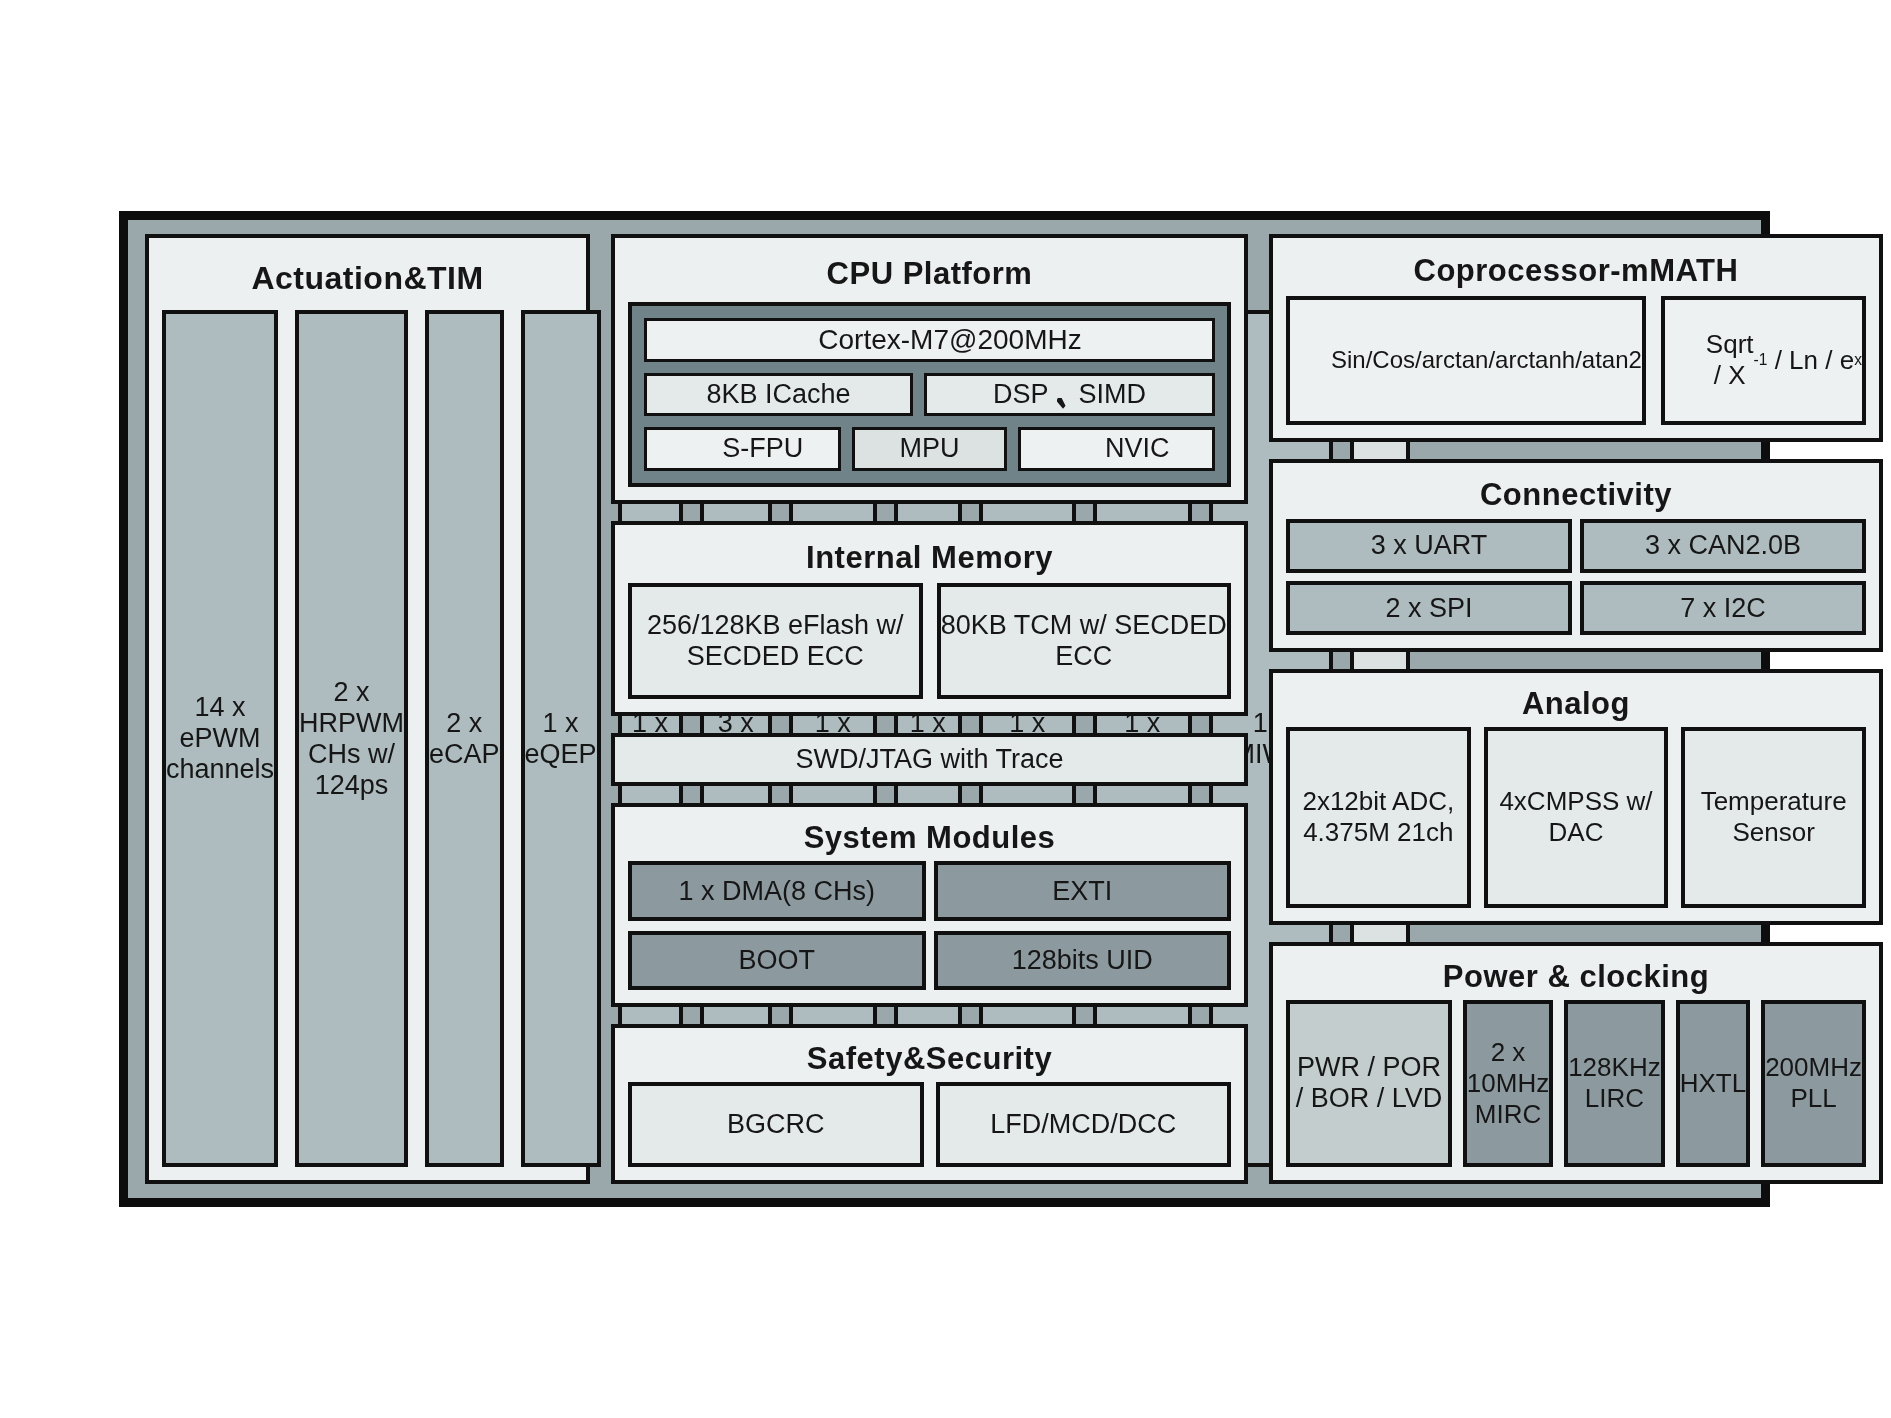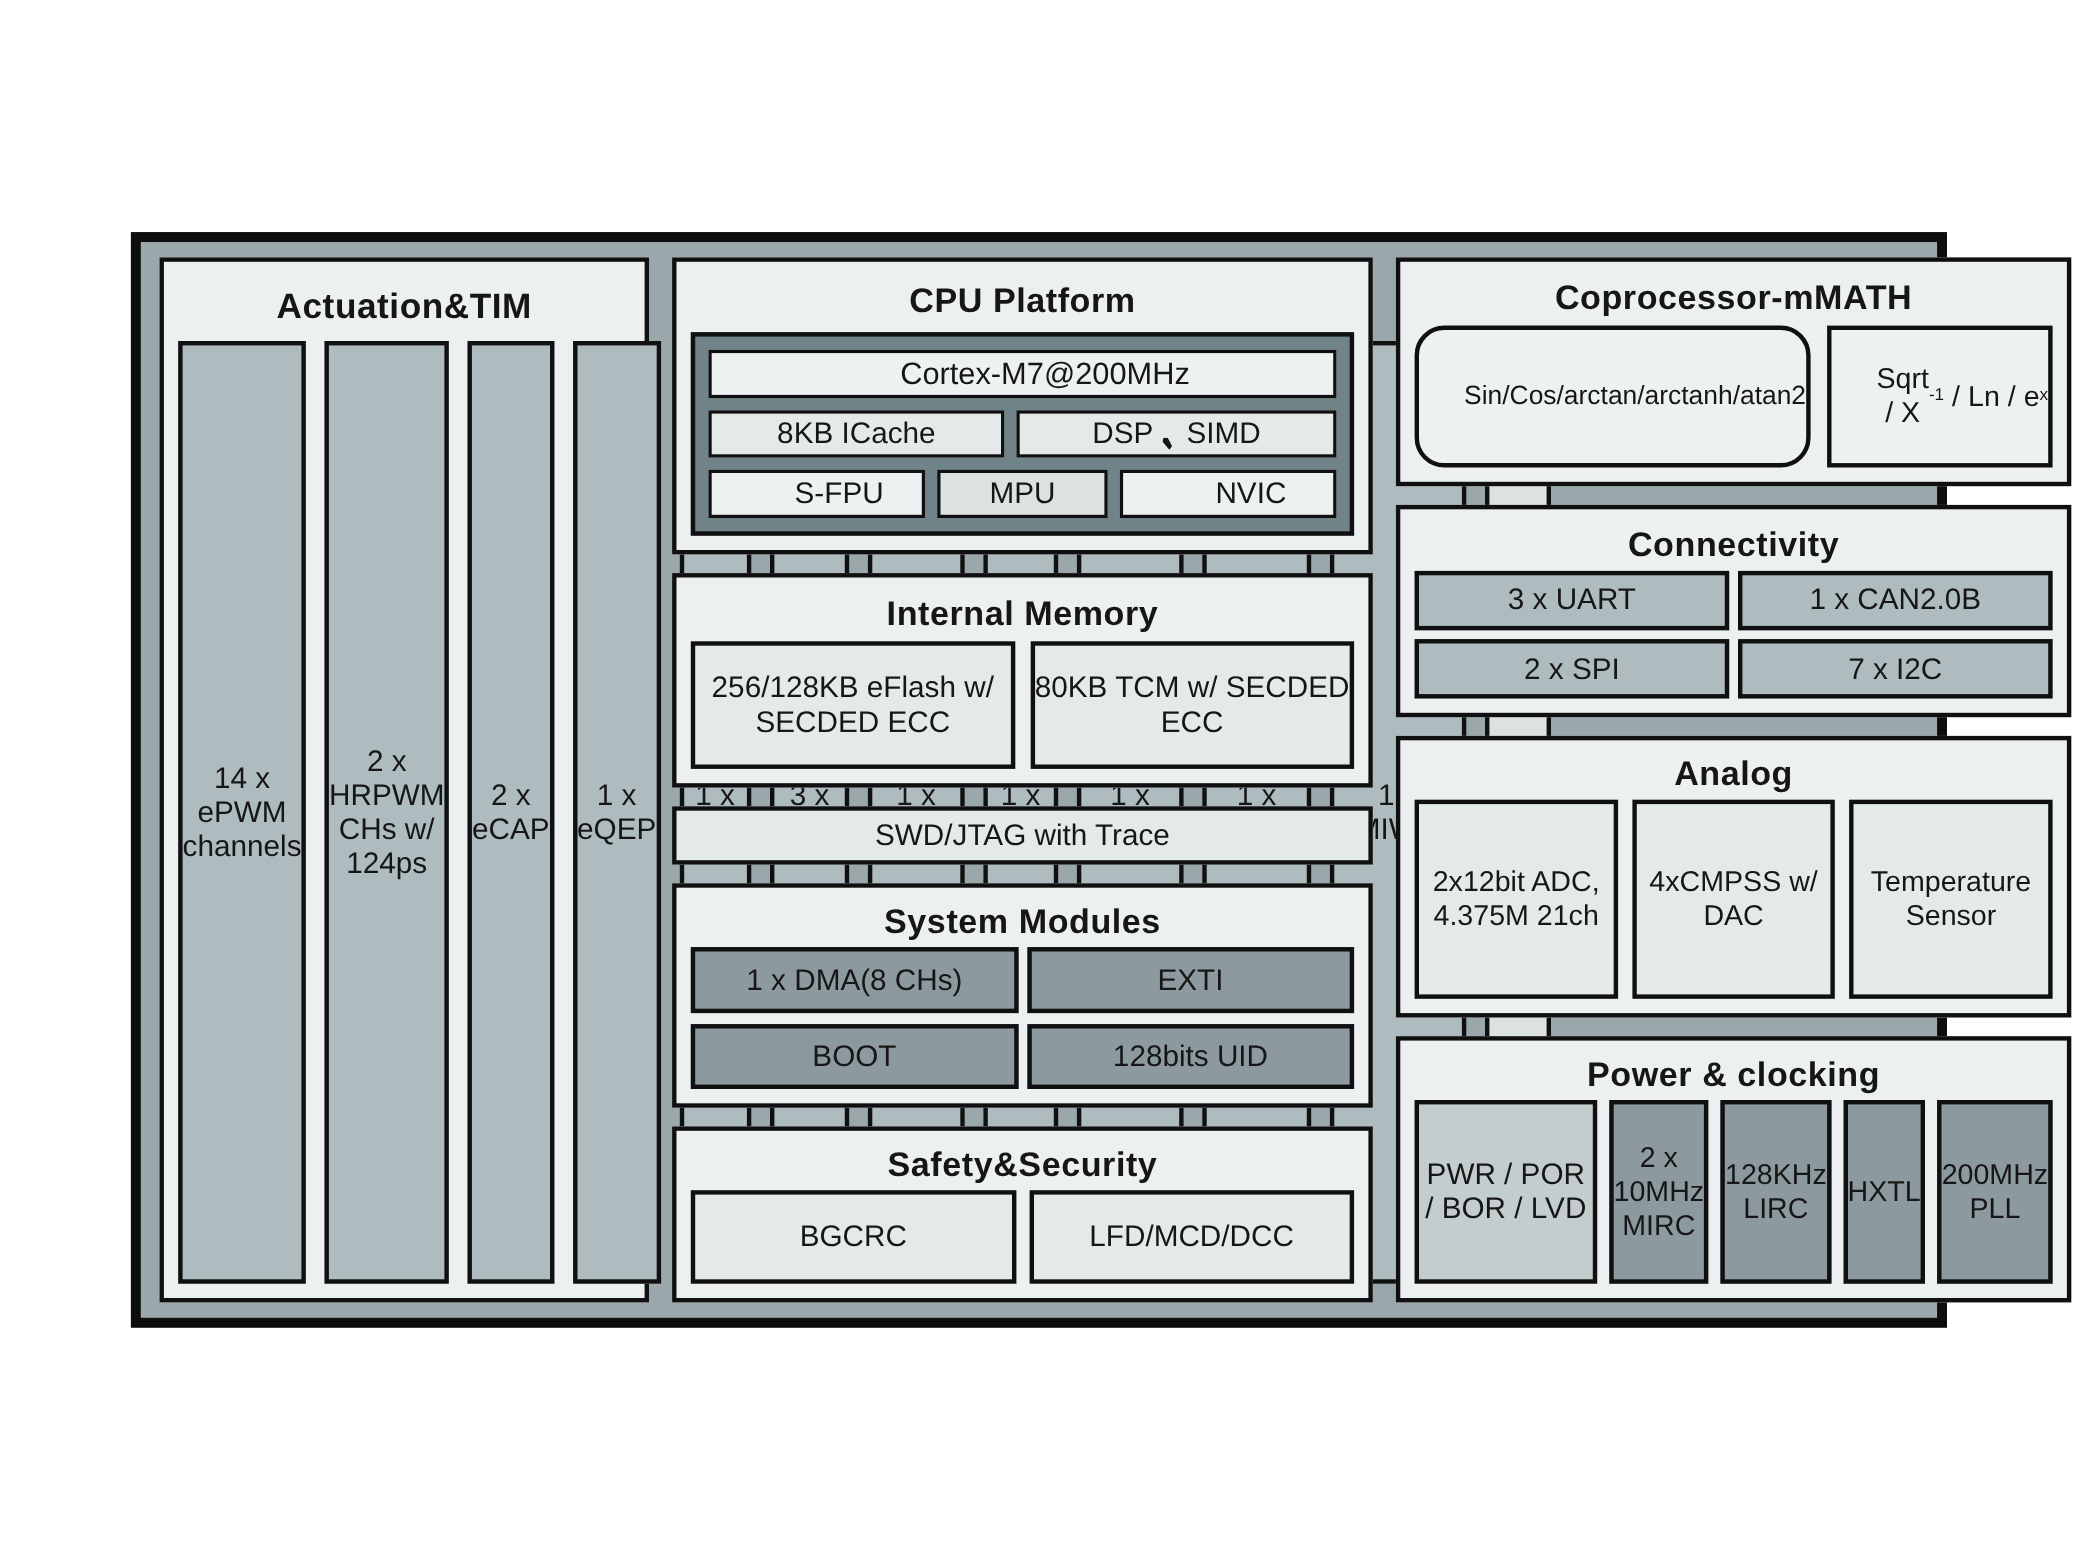--- a/index.html
+++ b/index.html
@@ -25,21 +25,21 @@
   .t-white{background:#eef1f1;padding-left:41px;}
   .t-pale{background:#dce2e2;}
   .t-dark{background:#8c9aa0;}
   .t-pwr{background:#c3cdce;}
   .cpu-well{flex:1;background:#6f8388;border:4px solid #101010;padding:12px;
     display:flex;flex-direction:column;gap:11px;min-height:0;}
   .cpu-row{flex:1;display:flex;gap:11px;min-height:0;}
   .cpu-row .box{border-width:3px;}
   .hgap8{display:flex;gap:8px;flex:1;min-height:0;}
   .hgap11{display:flex;gap:11px;flex:1;min-height:0;}
-  .fs24{font-size:24px;border-radius:27px;}
+  .fs24{font-size:24px;}
   .fs26{font-size:26px;}
   sup{font-size:60%;line-height:0;vertical-align:super;}
   .cjk-comma{display:inline-block;width:9px;height:11px;margin:0 13px 0 8px;
     transform:translateY(9px);background:#161616;
     clip-path:polygon(15% 0,55% 0,100% 72%,72% 100%,0 30%);}
 </style>
 </head>
 <body>
 
 <div class="frame">
@@ -134,21 +134,21 @@
             <sup>x</sup>
         </div>
       </div>
     </div>
 
     <div class="panel" style="flex:190 190 0">
       <div class="panel-title" style="height:48px">Connectivity</div>
       <div class="grid2" style="gap:8px">
         <div class="hgap8">
           <div class="box t-med">3 x UART</div>
-          <div class="box t-med">1 x CAN2.0B</div>
+          <div class="box t-med">3 x CAN2.0B</div>
         </div>
         <div class="hgap8">
           <div class="box t-med">2 x SPI</div>
           <div class="box t-med">7 x I2C</div>
         </div>
       </div>
     </div>
 
     <div class="panel" style="flex:262 262 0">
       <div class="panel-title" style="height:46px">Analog</div>

